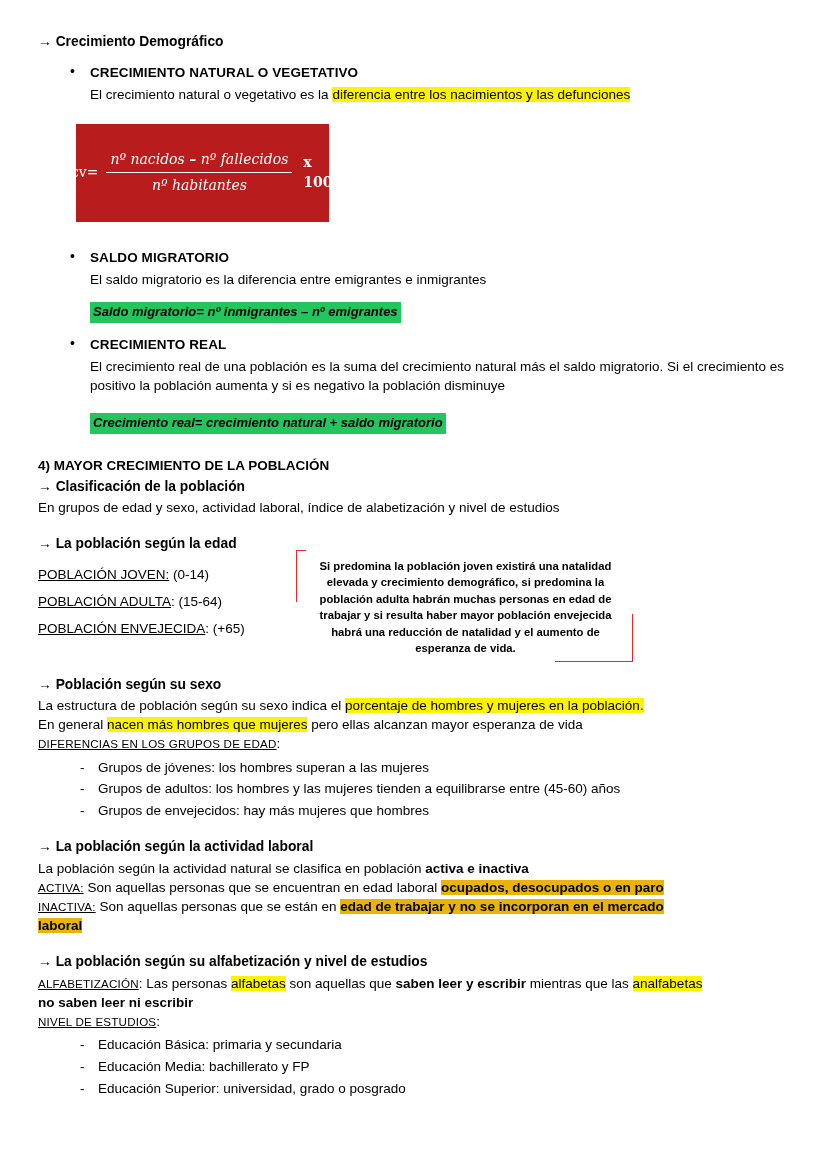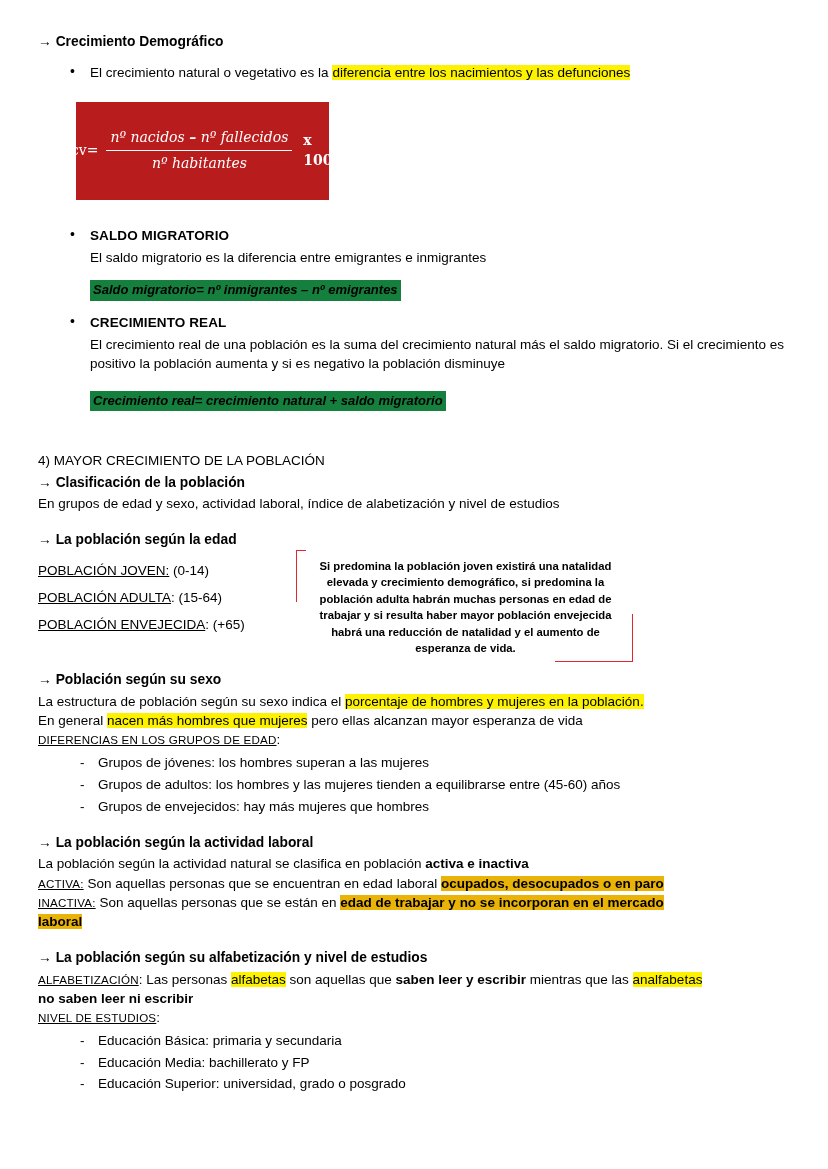--- a/index.html
+++ b/index.html
@@ -37,21 +37,21 @@
   .bullet-item:before {
     content: "\2022";
     position: absolute;
     left: 32px;
     top: -1px;
     font-size: 14px;
   }
   .bullet-title { font-weight: bold; letter-spacing: .1px; }
   .bullet-body { margin-top: 3px; }
   .hl-yellow { background: #fdf200; text-align: center; }
-  .hl-cyan { background: #15803d; }
+  .hl-cyan { background: #22c55e; }
   .hl-orange { background: #eab308; }
   .formula-box {
     margin: 20px 0 0 38px;
     width: 253px;
     height: 98px;
     background: #b91c1c;
     color: #fff;
     display: flex;
     align-items: center;
     justify-content: center;
@@ -141,20 +141,21 @@
 <body>
 
 <div class="page">
 
   <div class="arrow-head">
     <span class="arrow">→ </span><span>Crecimiento Demográfico</span>
   </div>
 
   <ul class="bullet-list">
     <li class="bullet-item">
+      <div class="bullet-title">CRECIMIENTO NATURAL O VEGETATIVO</div>
       <div class="bullet-body"><span>El crecimiento natural o vegetativo es la </span><span class="hl-yellow">diferencia entre los nacimientos y las defunciones</span></div>
     </li>
   </ul>
 
   <div class="formula-box">
     <div class="formula-inner">
       <span class="formula-tcv">Tcv=</span>
       <span class="frac">
         <span class="num"><span>nº nacidos</span> <span class="minus-bold">–</span> <span>nº fallecidos</span></span>
         <span class="den">nº habitantes</span>
@@ -176,21 +177,21 @@
   <ul class="bullet-list" style="margin-top:12px;">
     <li class="bullet-item">
       <div class="bullet-title">CRECIMIENTO REAL</div>
       <div class="bullet-body" style="max-width:700px;">El crecimiento real de una población es la suma del crecimiento natural más el saldo migratorio. Si el crecimiento es positivo la población aumenta y si es negativo la población disminuye</div>
     </li>
   </ul>
   <div class="eq-row" style="margin-top:18px;">
     <span class="eq-hl hl-cyan">Crecimiento real= crecimiento natural + saldo migratorio</span>
   </div>
 
-  <div class="section-line" style="margin-top:40px;">4) MAYOR CRECIMIENTO DE LA POBLACIÓN</div>
+  <div class="section-line" style="margin-top:22px;font-weight:bold;">4) MAYOR CRECIMIENTO DE LA POBLACIÓN</div>
 
   <div class="arrow-head tight">
     <span class="arrow">→ </span><span>Clasificación de la población</span>
   </div>
   <div class="tight">En grupos de edad y sexo, actividad laboral, índice de alabetización y nivel de estudios</div>
 
   <div class="arrow-head blk">
     <span class="arrow">→ </span><span>La población según la edad</span>
   </div>
 

